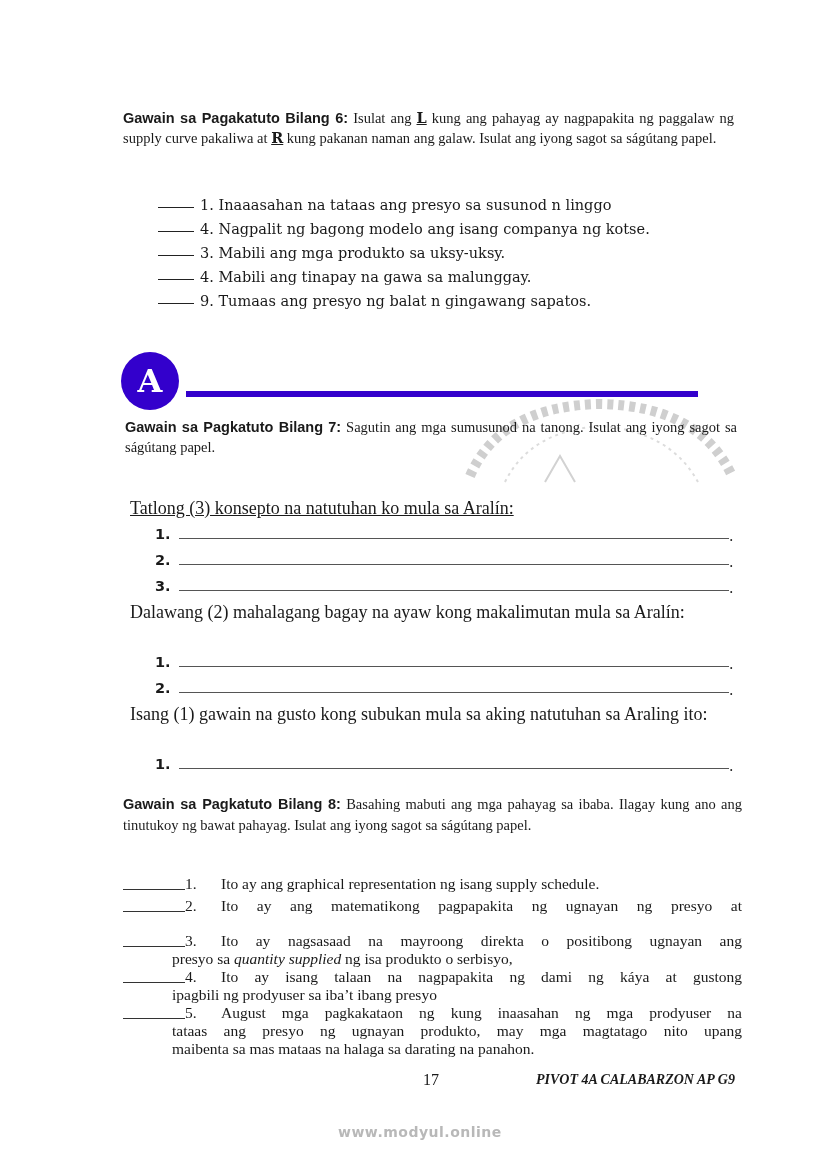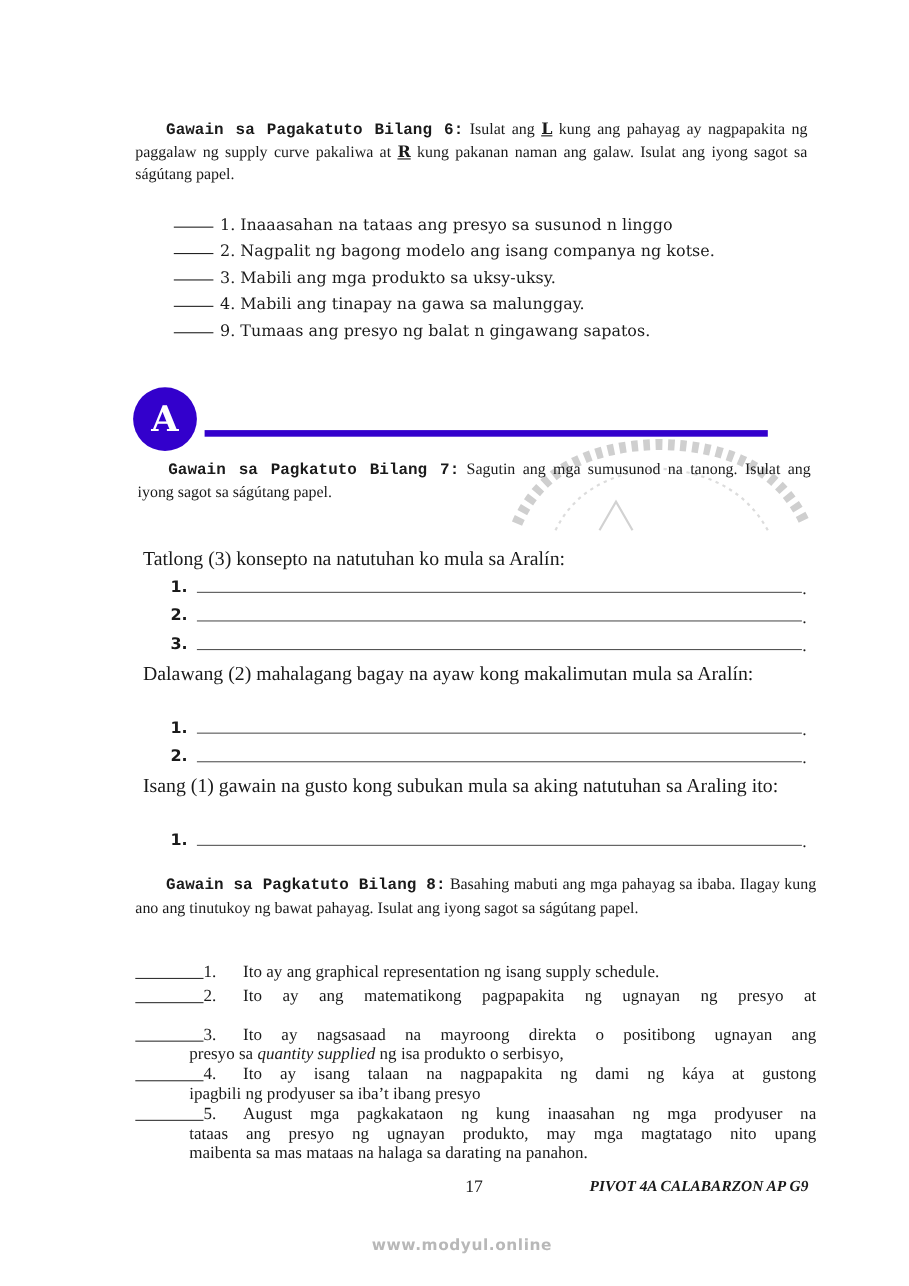--- a/index.html
+++ b/index.html
@@ -1,21 +1,21 @@
 <!DOCTYPE html>
 <html><head>
 <meta charset="utf-8">
 <style>
   html, body { margin: 0; padding: 0; background: #ffffff; }
   body { width: 826px; height: 1169px; position: relative; overflow: hidden;
          font-family: "DejaVu Serif", "Liberation Serif", serif; color: #1a1a1a; }
   .abs { position: absolute; }
   .para { font-size: 14.5px; line-height: 20px; text-align: justify; text-align-last: left; }
   .serif2 { font-family: "Liberation Serif", serif; }
-  b { font-family: Liberation Mono, monospace; font-weight: bold; margin-left: 28px; }
+  b { font-family: Liberation Sans, sans-serif; font-weight: bold; }
   .ul { text-decoration: underline; font-weight: bold; }
 
   
   .a6-list { left: 158px; top: 194px; font-size: 14.5px; }
   .a6-item { height: 24px; line-height: 22px; white-space: nowrap; }
   .blank5 { display: inline-block; width: 36px; border-bottom: 1px solid #222; margin-right: 6px; vertical-align: 2px; }
 
   
   .badge { left: 121px; top: 352px; width: 58px; height: 58px; border-radius: 50%;
            background: #3300cc; color: #ffffff; font-family: "DejaVu Serif", serif;
@@ -48,38 +48,38 @@
   .footer-title { left: 536px; top: 1072px; font-family: "Liberation Serif", serif; font-style: italic; font-size: 14px; font-weight: bold; }
   .site { left: 338px; top: 1124px; font-family: "DejaVu Sans", sans-serif; font-size: 14px; color: #b8b8b8; letter-spacing: 0.5px; font-weight: bold; }
 </style>
 </head>
 <body>
 
 <div class="abs para" style="left:123px; top:108px; width:611px;"><b>Gawain sa Pagakatuto Bilang 6:</b><span class="serif2"> Isulat ang </span><span class="ul">L</span><span class="serif2"> kung ang pahayag ay nagpapakita ng paggalaw ng supply curve pakaliwa at </span><span class="ul">R</span><span class="serif2"> kung pakanan naman ang galaw. Isulat ang iyong sagot sa ságútang papel.</span></div>
 
 <div class="abs a6-list">
   <div class="a6-item"><span class="blank5"></span><span>1. Inaaasahan na tataas ang presyo sa susunod n linggo</span></div>
-  <div class="a6-item"><span class="blank5"></span><span>2. Nagpalit ng bagong modelo ang isang companya ng kotse.</span></div>
+  <div class="a6-item"><span class="blank5"></span><span>4. Nagpalit ng bagong modelo ang isang companya ng kotse.</span></div>
   <div class="a6-item"><span class="blank5"></span><span>3. Mabili ang mga produkto sa uksy-uksy.</span></div>
   <div class="a6-item"><span class="blank5"></span><span>4. Mabili ang tinapay na gawa sa malunggay.</span></div>
   <div class="a6-item"><span class="blank5"></span><span>9. Tumaas ang presyo ng balat n gingawang sapatos.</span></div>
 </div>
 
 <div class="abs badge">A</div>
 <div class="abs badge-line"></div>
 
 <svg class="abs seal" viewBox="0 0 280 90">
   <path d="M10 80 Q 40 10 140 8 Q 240 10 272 80" fill="none" stroke="#cfcfcf" stroke-width="10" stroke-dasharray="6 5"></path>
   <path d="M45 86 Q 70 35 140 30 Q 210 35 238 86" fill="none" stroke="#dcdcdc" stroke-width="2" stroke-dasharray="3 4"></path>
   <path d="M85 86 L 100 60 L 115 86" fill="none" stroke="#d2d2d2" stroke-width="2"></path>
 </svg>
 
 <div class="abs para" style="left:125px; top:417px; width:612px;"><b>Gawain sa Pagkatuto Bilang 7:</b><span class="serif2"> Sagutin ang mga sumusunod na tanong. Isulat ang iyong sagot sa ságútang papel.</span></div>
 
-<div class="abs ref ref-prompt" style="top:495px;">Tatlong (3) konsepto na natutuhan ko mula sa Aralín:</div>
+<div class="abs ref ref-prompt" style="top:495px;text-decoration:underline;">Tatlong (3) konsepto na natutuhan ko mula sa Aralín:</div>
 <div class="abs ans-row" style="top:517px;">
     <span class="ans-num">1.</span>
     <span class="ans-line"></span>
     <span class="ans-dot">.</span>
   </div>
 <div class="abs ans-row" style="top:543px;">
     <span class="ans-num">2.</span>
     <span class="ans-line"></span>
     <span class="ans-dot">.</span>
   </div>

